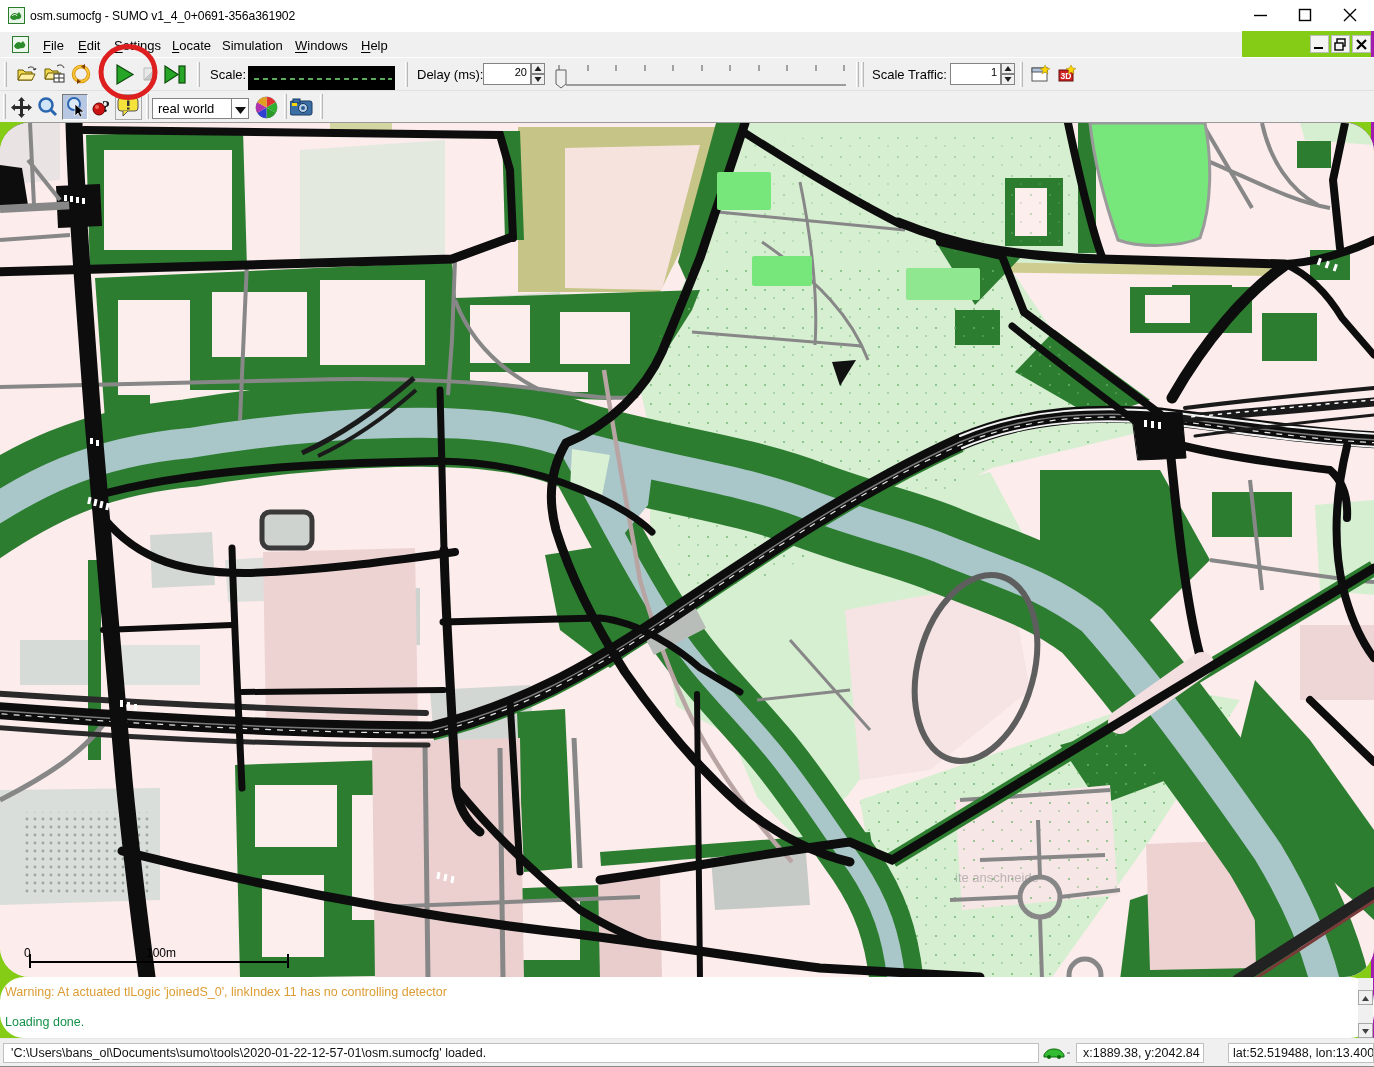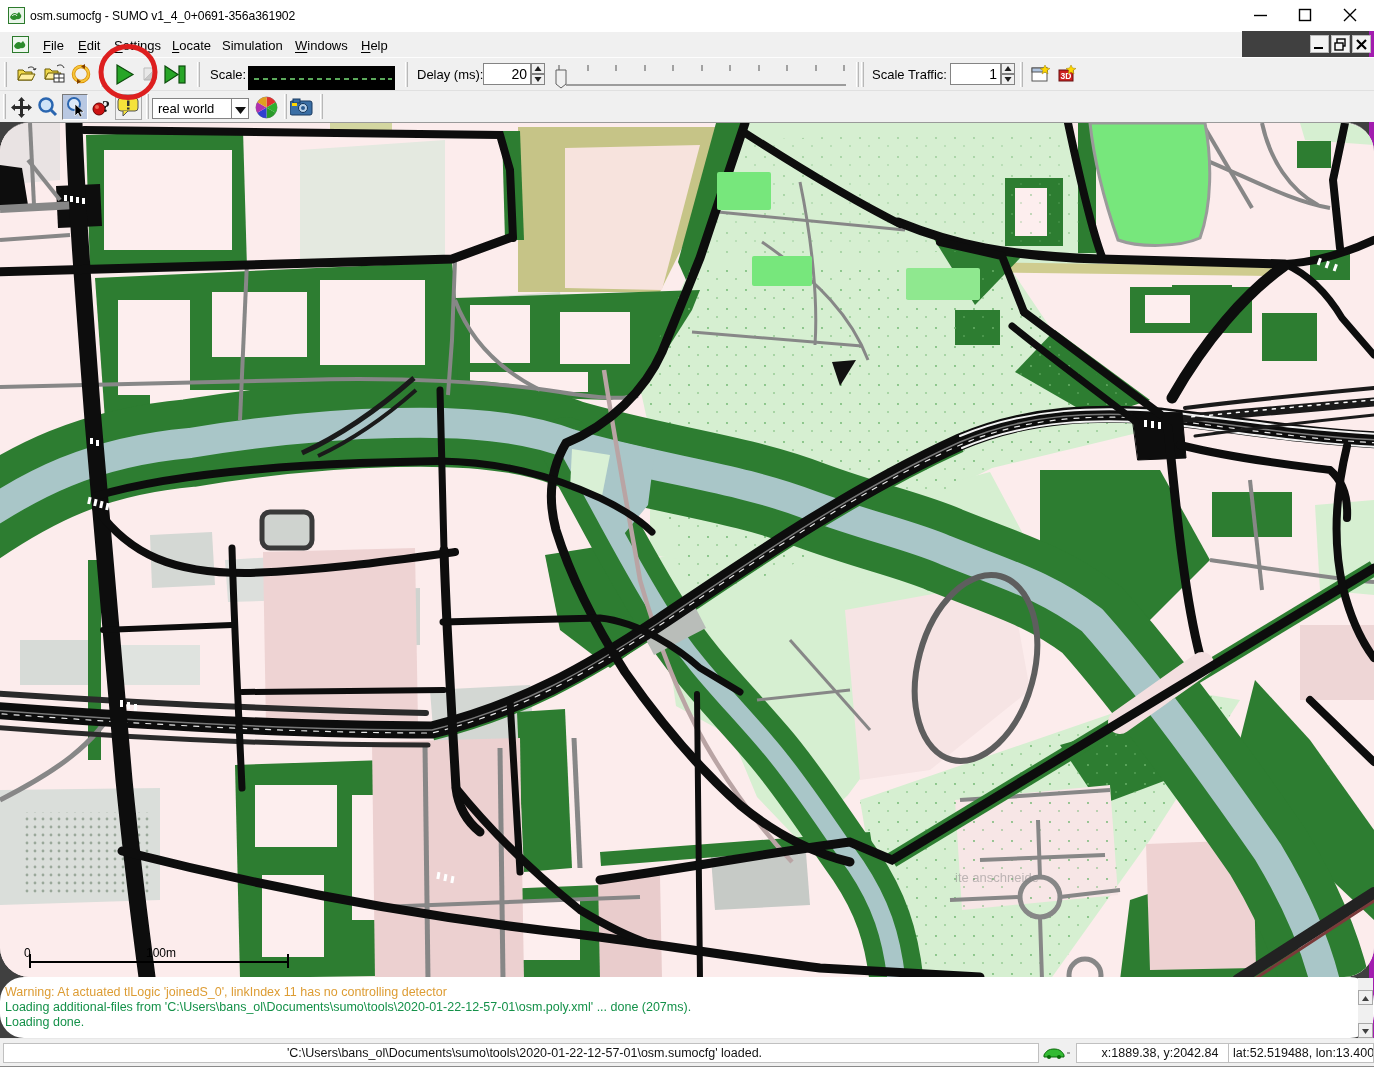--- a/index.html
+++ b/index.html
@@ -1,33 +1,33 @@
 <!DOCTYPE html>
 <html><head>
 <meta charset="utf-8">
 <style>
 * { margin:0; padding:0; box-sizing:border-box; }
 html,body { width:1374px; height:1067px; overflow:hidden; font-family:"Liberation Sans", sans-serif; background:#f0f0f0; }
-#win { position:relative; width:1374px; height:1067px; background:#404040; border-right:5px solid #a21caf; }
+#win { position:relative; width:1374px; height:1067px; background:#84cc16; border-right:3px solid #a21caf; }
 #titlebar { position:absolute; left:0; top:0; width:1374px; height:31px; background:#ffffff; }
 #titletext { position:absolute; left:30px; top:9px; font-size:12.2px; color:#000; letter-spacing:-0.1px; }
 #menubar { position:absolute; left:0; top:31px; width:1242px; height:26px; background:#f0f0f0; border-top:1px solid #ffffff; }
 .menuitem { position:absolute; top:6px; font-size:13px; color:#000; }
 .menuitem u { text-decoration:underline; text-underline-offset:2px; }
 #toolbar1 { position:absolute; left:0; top:57px; width:1374px; height:33px; background:#f0f0f0; border-top:1px solid #fdfdfd; }
 #toolbar2 { position:absolute; left:0; top:90px; width:1374px; height:32px; background:#f0f0f0; border-top:1px solid #e0e0e0; }
 .grip { position:absolute; top:4px; width:3px; height:25px; border-left:1px solid #ffffff; border-right:1px solid #b8b8b8; background:#e4e4e4; }
 .lbl { position:absolute; font-size:13px; color:#000; }
-.spinbox { position:absolute; height:22px; background:#fff; border:1px solid #848484; font-size:14px; text-align:right; }
+.spinbox { position:absolute; height:22px; background:#fff; border:1px solid #848484; font-size:11px; text-align:right; }
 .spinbtns { position:absolute; width:14px; height:22px; }
 #mapwrap { position:absolute; left:0; top:122px; width:1374px; height:855px; background:#fcecec; border-top:1px solid #9a9a9a; overflow:hidden;border-radius:30px; }
 #logarea { position:absolute; left:0; top:977px; width:1374px; height:61px; background:#ffffff; font-size:12.5px;border-radius:24px; }
 #logarea div { white-space:nowrap; }
 #statusbar { position:absolute; left:0; top:1038px; width:1374px; height:29px; background:#f0f0f0; border-top:1px solid #e8e8e8; border-bottom:1px solid #8a8a8a; }
-.sfield { position:absolute; top:4px; height:20px; background:#fff; border:1px solid #c0c0c0; font-size:12.5px; color:#111; white-space:nowrap; overflow:hidden;text-align:center; }
+.sfield { position:absolute; top:4px; height:20px; background:#fff; border:1px solid #c0c0c0; font-size:12.5px; color:#111; white-space:nowrap; overflow:hidden; }
 #vscroll { position:absolute; left:1358px; top:978px; width:15px; height:60px; background:#f0f0f0; }
 .sbtn { position:absolute; left:0; width:15px; height:15px; background:#f0f0f0; border:1px solid #a8a8a8; text-align:center; }
 </style>
 </head>
 <body>
 <div id="win">
 <div id="titlebar">
   <svg style="position:absolute;left:8px;top:7px" width="17" height="17">
         <rect x="0.5" y="0.5" width="16" height="16" fill="#e9f5e9" stroke="#2c7a2c"></rect>
         <path d="M2 10 C4 6 7 5 9 7 L11 5 L13 8 C14 10 12 13 9 12 C6 14 3 13 2 10 Z" fill="#2c8c2c"></path>
@@ -456,35 +456,34 @@
 <line x1="30" y1="962" x2="288" y2="962" stroke="#000" stroke-width="2"></line>
 <line x1="30" y1="954" x2="30" y2="968" stroke="#000" stroke-width="2"></line>
 <line x1="288" y1="954" x2="288" y2="968" stroke="#000" stroke-width="2"></line>
 <text x="24" y="957" font-size="12" fill="#000" font-family="Liberation Sans">0</text>
 <text x="146" y="957" font-size="12" fill="#000" font-family="Liberation Sans">100m</text>
 </g>
 </svg>
 </div>
 <div id="logarea">
   <div style="position:absolute;left:5px;top:8px;color:#dd9c33">Warning: At actuated tlLogic 'joinedS_0', linkIndex 11 has no controlling detector</div>
-  <div style="position:absolute;left:5px;top:23px;color:#149149">Loading additional-files from 'C:\Users\bans_ol\Documents\sumo\tools\2020-01-22-12-57-01\osm.poly.xml' ... done (207ms).</div>
   <div style="position:absolute;left:5px;top:38px;color:#149149">Loading done.</div>
 </div>
 <div id="vscroll">
   <div class="sbtn" style="top:12px"><svg width="13" height="13">
           <path d="M6.5 4 L10 9 L3 9 Z" fill="#404040"></path>
         </svg></div>
   <div class="sbtn" style="top:45px"><svg width="13" height="13">
           <path d="M3 4 L10 4 L6.5 9 Z" fill="#404040"></path>
         </svg></div>
 </div>
 <div id="statusbar">
   <div class="sfield" style="left:3px;width:1036px;padding-left:7px;padding-top:2px">'C:\Users\bans_ol\Documents\sumo\tools\2020-01-22-12-57-01\osm.sumocfg' loaded.</div>
   <svg style="position:absolute;left:1043px;top:7px" width="28" height="14">
         <path d="M1 9 C3 5 6 3 11 3 C16 3 19 5 21 9 L21 11 L1 11 Z" fill="#33bb33" stroke="#0a6a0a"></path>
         <circle cx="6" cy="11" r="2" fill="#0a6a0a"></circle>
         <circle cx="16" cy="11" r="2" fill="#0a6a0a"></circle>
         <line x1="24" y1="7" x2="27" y2="7" stroke="#555"></line>
       </svg>
-  <div class="sfield" style="left:1076px;width:168px;padding-left:0;padding-top:2px">x:1889.38, y:2042.84</div>
+  <div class="sfield" style="left:1076px;width:128px;padding-left:6px;padding-top:2px">x:1889.38, y:2042.84</div>
   <div class="sfield" style="left:1228px;width:146px;padding-left:4px;padding-top:2px">lat:52.519488, lon:13.400193</div>
 </div>
 </div>
 
 </body></html>

